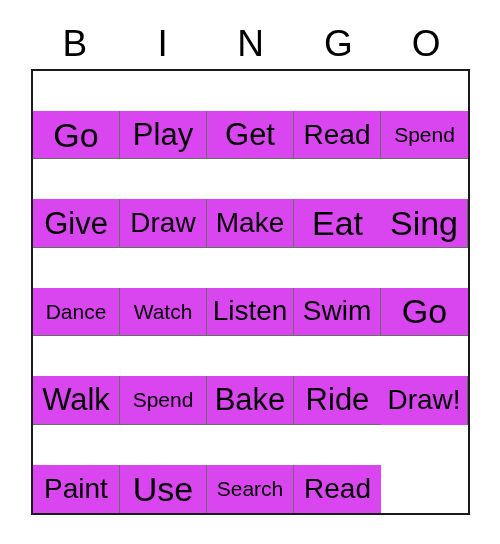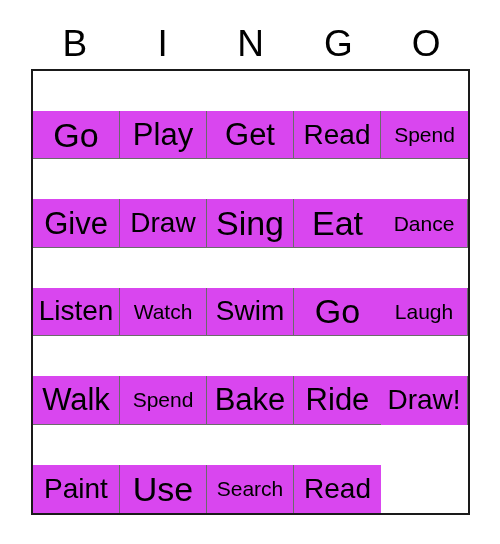--- a/index.html
+++ b/index.html
@@ -118,42 +118,42 @@
       <div class="bingo-cell col-last">
         <span class="cell-text size-sm">Spend</span>
       </div>
       <div class="bingo-cell">
         <span class="cell-text size-lg">Give</span>
       </div>
       <div class="bingo-cell">
         <span class="cell-text size-md">Draw</span>
       </div>
       <div class="bingo-cell">
-        <span class="cell-text size-xl">Sing</span>
+        <span class="cell-text size-md">Make</span>
       </div>
       <div class="bingo-cell col-last">
         <span class="cell-text size-xl">Eat</span>
       </div>
       <div class="bingo-cell">
+        <span class="cell-text size-xl">Sing</span>
+      </div>
+      <div class="bingo-cell">
         <span class="cell-text size-sm">Dance</span>
       </div>
       <div class="bingo-cell">
-        <span class="cell-text size-md">Listen</span>
+        <span class="cell-text size-sm">Watch</span>
       </div>
       <div class="bingo-cell">
-        <span class="cell-text size-sm">Watch</span>
+        <span class="cell-text size-md">Listen</span>
       </div>
       <div class="bingo-cell">
         <span class="cell-text size-md">Swim</span>
       </div>
       <div class="bingo-cell col-last">
         <span class="cell-text size-xl">Go</span>
-      </div>
-      <div class="bingo-cell">
-        <span class="cell-text size-sm">Laugh</span>
       </div>
       <div class="bingo-cell">
         <span class="cell-text size-lg">Walk</span>
       </div>
       <div class="bingo-cell">
         <span class="cell-text size-sm">Spend</span>
       </div>
       <div class="bingo-cell">
         <span class="cell-text size-lg">Bake</span>
       </div>

